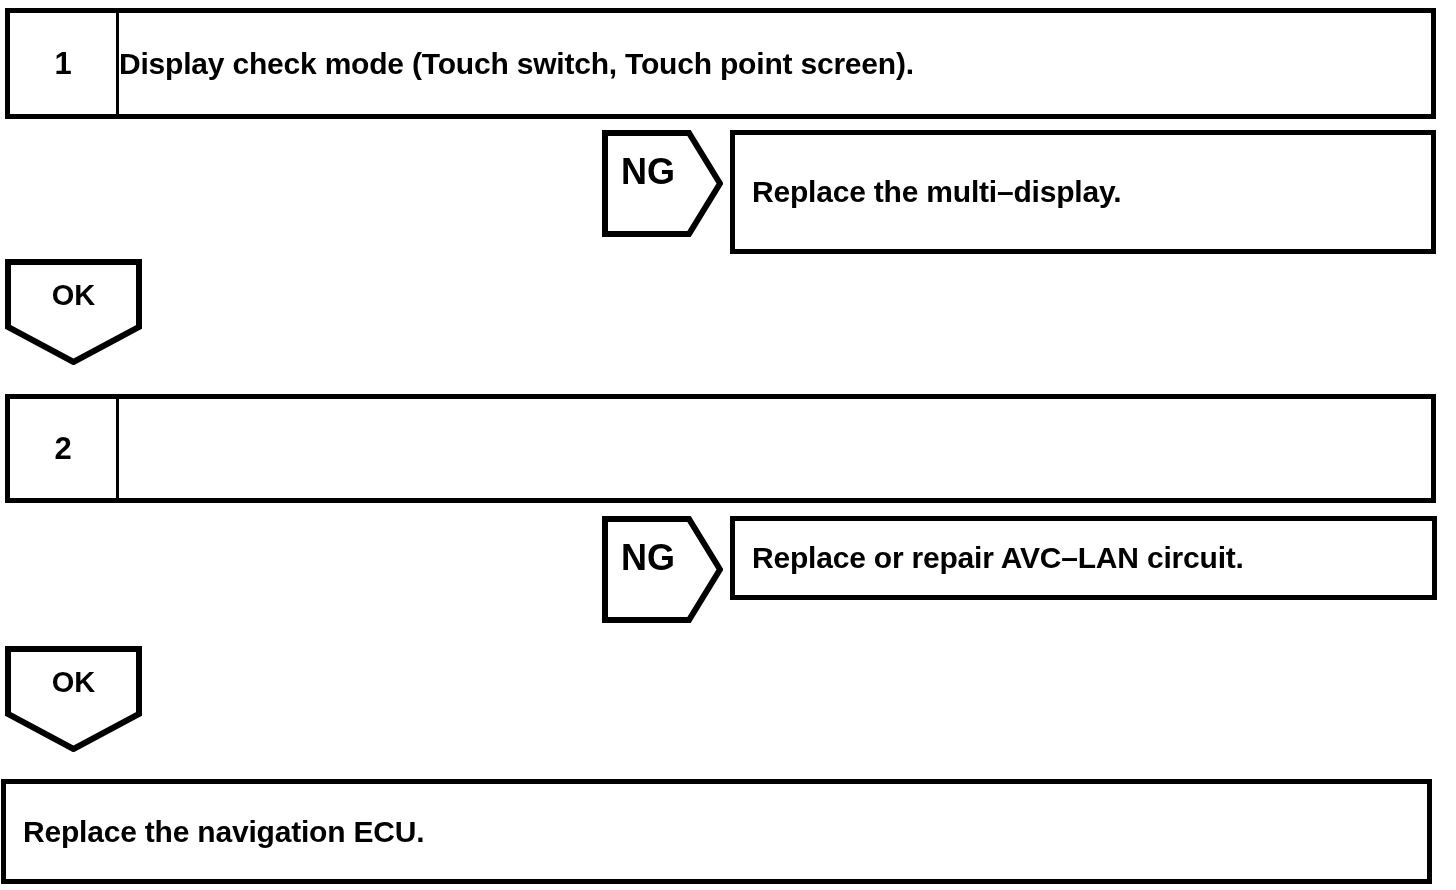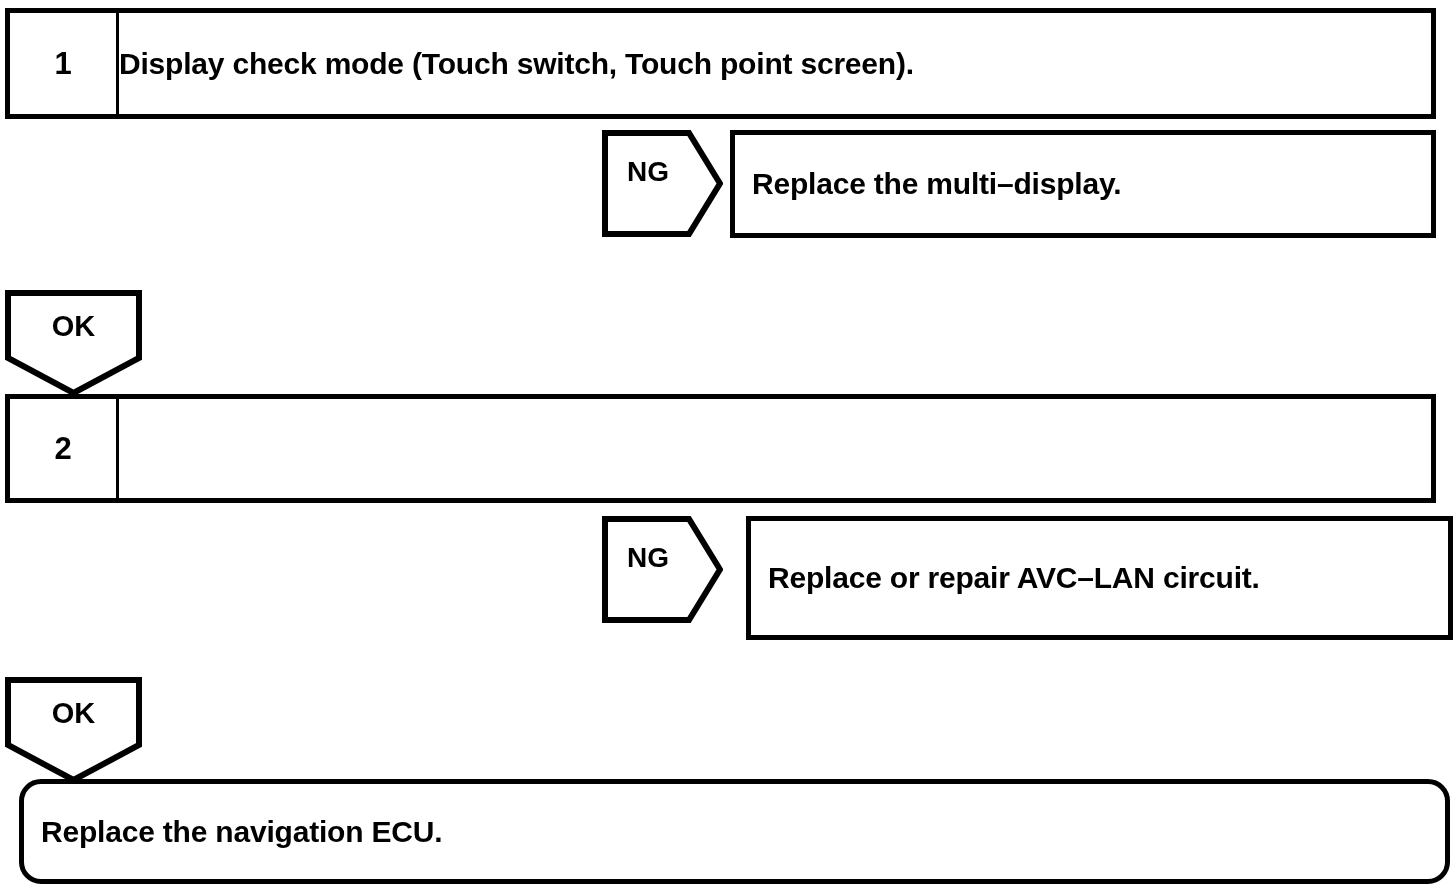--- a/index.html
+++ b/index.html
@@ -78,31 +78,30 @@
   }
   .ng-arrow .ng-label {
     position: absolute;
     left: 0;
     top: 0;
     width: 92px;
     height: 84px;
     display: flex;
     align-items: center;
     justify-content: center;
-    font-size: 28px;
+    font-size: 36px;
     font-weight: bold;
     letter-spacing: 0px;
   }
 
   
   .ok-arrow {
     position: absolute;
     width: 137px;
     height: 106px;
-    margin-top: 31px;
   }
   .ok-arrow svg {
     display: block;
     width: 137px;
     height: 106px;
   }
   .ok-arrow .ok-label {
     position: absolute;
     left: 0;
     top: 0;
@@ -131,44 +130,44 @@
     <div class="step-text">Display check mode (Touch switch, Touch point screen).</div>
   </div>
 
   <div class="ng-arrow" style="left:602px; top:130px;">
     <svg viewBox="0 0 121 107" xmlns="http://www.w3.org/2000/svg" aria-hidden="true">
       <polygon class="shape-stroke" points="3,3 87,3 118,53.5 87,104 3,104"></polygon>
     </svg>
     <div class="ng-label">NG</div>
   </div>
 
-  <div class="result-box" style="left:730px; top:130px; width:706px; height:108px;">Replace the multi–display.</div>
+  <div class="result-box" style="left:730px; top:130px; width:706px; height:124px;">Replace the multi–display.</div>
 
   <div class="ok-arrow" style="left:5px; top:259px;">
     <svg viewBox="0 0 137 106" xmlns="http://www.w3.org/2000/svg" aria-hidden="true">
       <polygon class="shape-stroke" points="3,3 134,3 134,68 68.5,103 3,68"></polygon>
     </svg>
     <div class="ok-label">OK</div>
   </div>
 
   <div class="step-box" style="left:5px; top:394px; width:1431px; height:109px;">
     <div class="step-num">2</div>
   </div>
 
   <div class="ng-arrow" style="left:602px; top:516px;">
     <svg viewBox="0 0 121 107" xmlns="http://www.w3.org/2000/svg" aria-hidden="true">
       <polygon class="shape-stroke" points="3,3 87,3 118,53.5 87,104 3,104"></polygon>
     </svg>
     <div class="ng-label">NG</div>
   </div>
 
-  <div class="result-box" style="left:730px; top:516px; width:707px; height:124px;margin-left:16px;">Replace or repair AVC–LAN circuit.</div>
+  <div class="result-box" style="left:730px; top:516px; width:707px; height:84px;">Replace or repair AVC–LAN circuit.</div>
 
   <div class="ok-arrow" style="left:5px; top:646px;">
     <svg viewBox="0 0 137 106" xmlns="http://www.w3.org/2000/svg" aria-hidden="true">
       <polygon class="shape-stroke" points="3,3 134,3 134,68 68.5,103 3,68"></polygon>
     </svg>
     <div class="ok-label">OK</div>
   </div>
 
-  <div class="result-box" style="left:19px; top:779px; width:1431px; height:105px;border-radius:22px;">Replace the navigation ECU.</div>
+  <div class="result-box" style="left:1px; top:779px; width:1431px; height:105px;">Replace the navigation ECU.</div>
 
 </div>
 
 </body></html>

